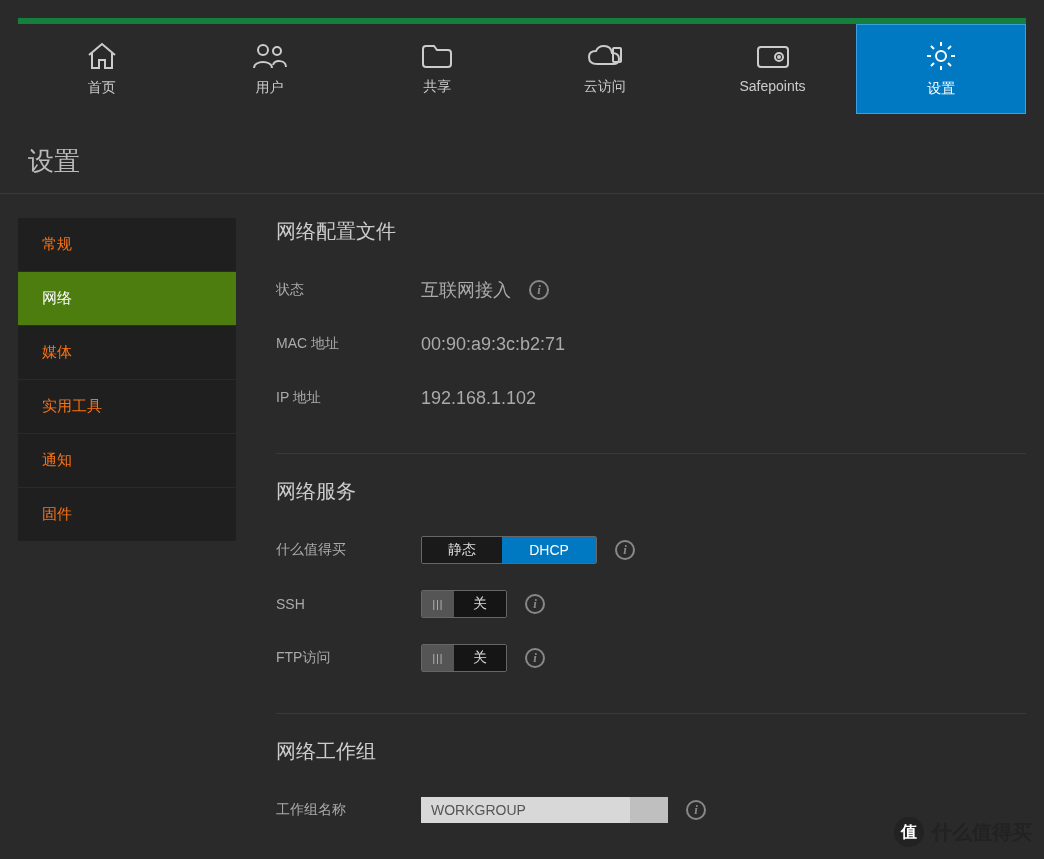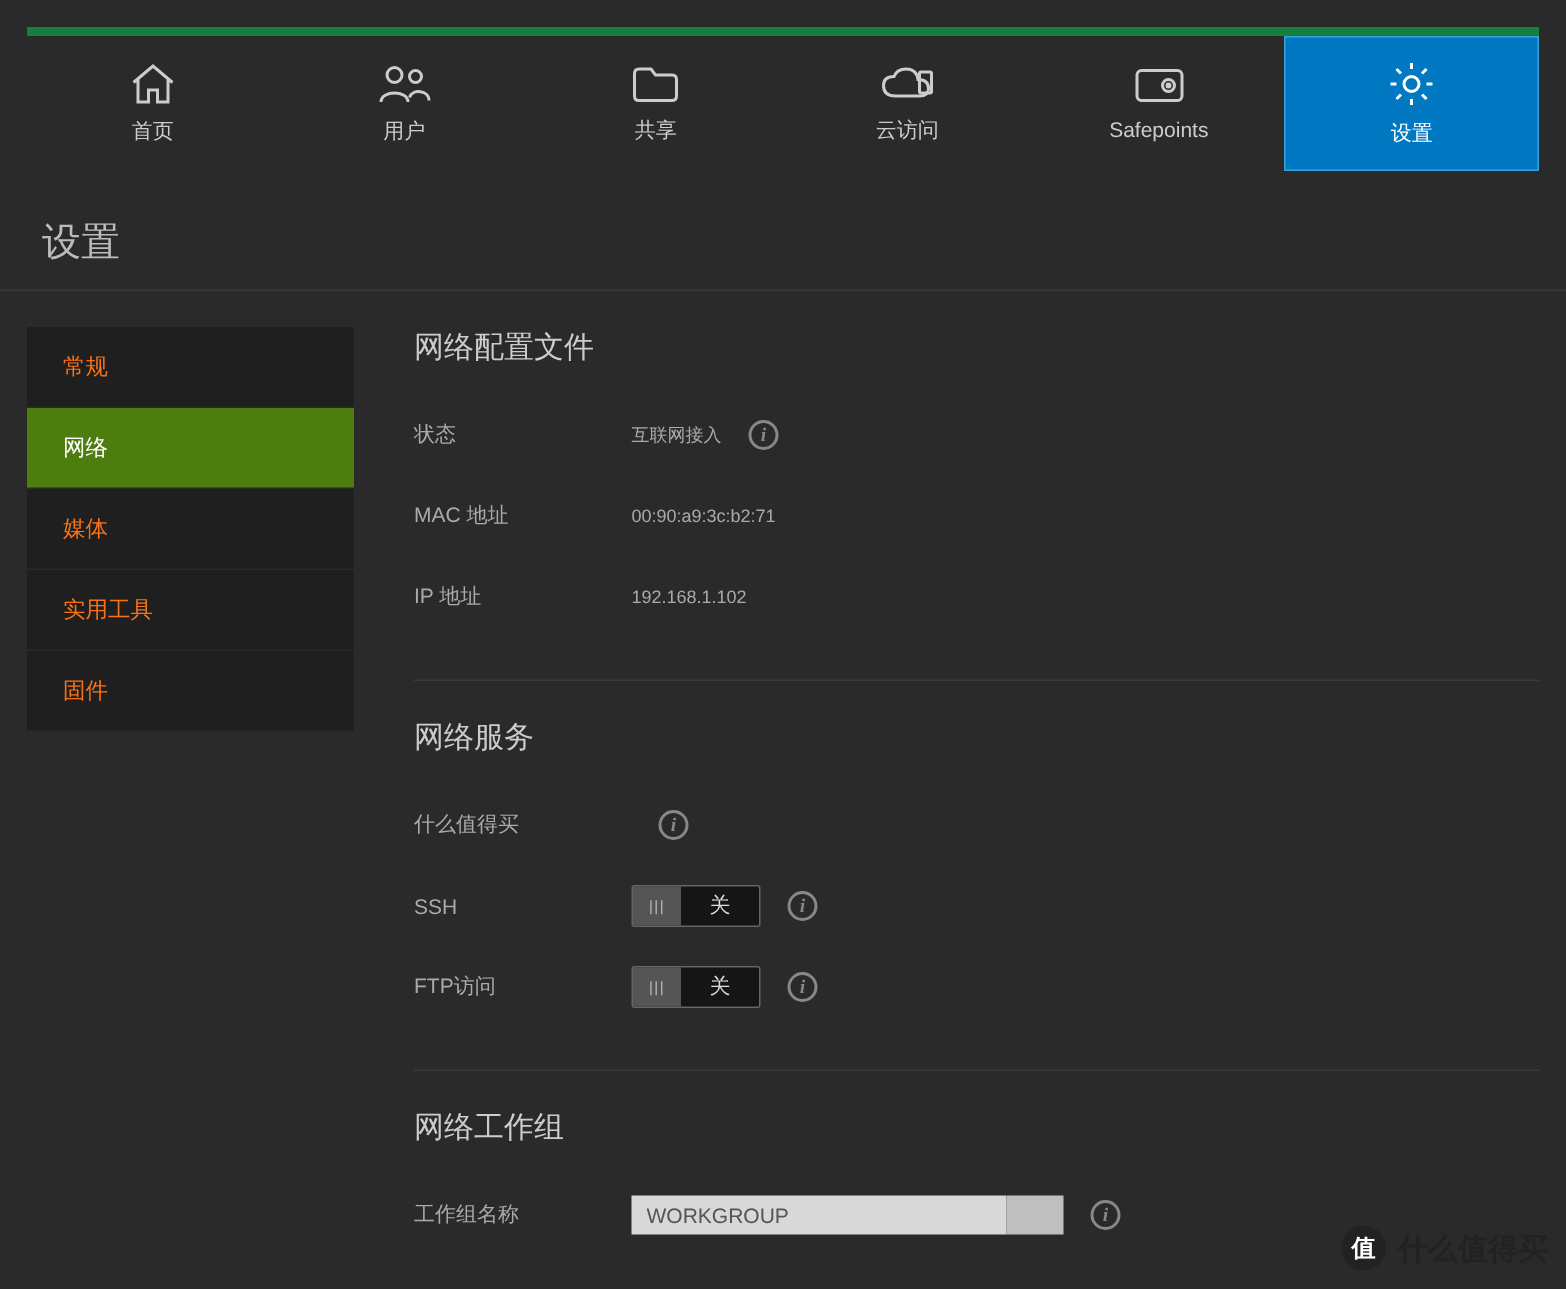--- a/index.html
+++ b/index.html
@@ -97,21 +97,21 @@
       align-items: center;
       height: 54px;
       color: #aaa;
     }
     .row-label {
       width: 145px;
       font-size: 14px;
       flex-shrink: 0;
     }
     .row-value {
-      font-size: 12px;
+      font-size: 18px;
       color: #aaa;
       text-align: center;
     }
     .info-icon {
       width: 20px;
       height: 20px;
       border: 2px solid #888;
       border-radius: 50%;
       margin-left: 18px;
       display: inline-flex;
@@ -174,21 +174,21 @@
       justify-content: center;
       font-size: 14px;
       color: #ddd;
     }
     
     .text-input-wrap {
       display: inline-flex;
     }
     .text-input {
       height: 26px;
-      width: 250px;
+      width: 209px;
       background: #d8d8d8;
       border: none;
       padding: 0 10px;
       font-size: 14px;
       color: #555;
     }
     .text-input-btn {
       height: 26px;
       width: 38px;
       background: #bfbfbf;
@@ -280,20 +280,23 @@
     <div class="sidebar-item active">
         <span>网络</span>
       </div>
     <div class="sidebar-item">
         <span>媒体</span>
       </div>
     <div class="sidebar-item">
         <span>实用工具</span>
       </div>
     <div class="sidebar-item">
+        <span>通知</span>
+      </div>
+    <div class="sidebar-item">
         <span>固件</span>
       </div>
   </div>
 
   <div class="main">
 
     <div class="section-title">网络配置文件</div>
     <div class="row">
       <span class="row-label">状态</span>
       <span class="row-value">互联网接入</span>
@@ -306,20 +309,24 @@
     <div class="row">
       <span class="row-label">IP 地址</span>
       <span class="row-value">192.168.1.102</span>
     </div>
 
     <div class="section-divider"></div>
 
     <div class="section-title">网络服务</div>
     <div class="row">
       <span class="row-label">什么值得买</span>
+      <div class="segmented">
+        <div class="seg-opt off">静态</div>
+        <div class="seg-opt on">DHCP</div>
+      </div>
       <span class="info-icon">i</span>
     </div>
     <div class="row">
       <span class="row-label">SSH</span>
       <div class="switch">
         <div class="switch-handle"></div>
         <div class="switch-label">关</div>
       </div>
       <span class="info-icon">i</span>
     </div>

